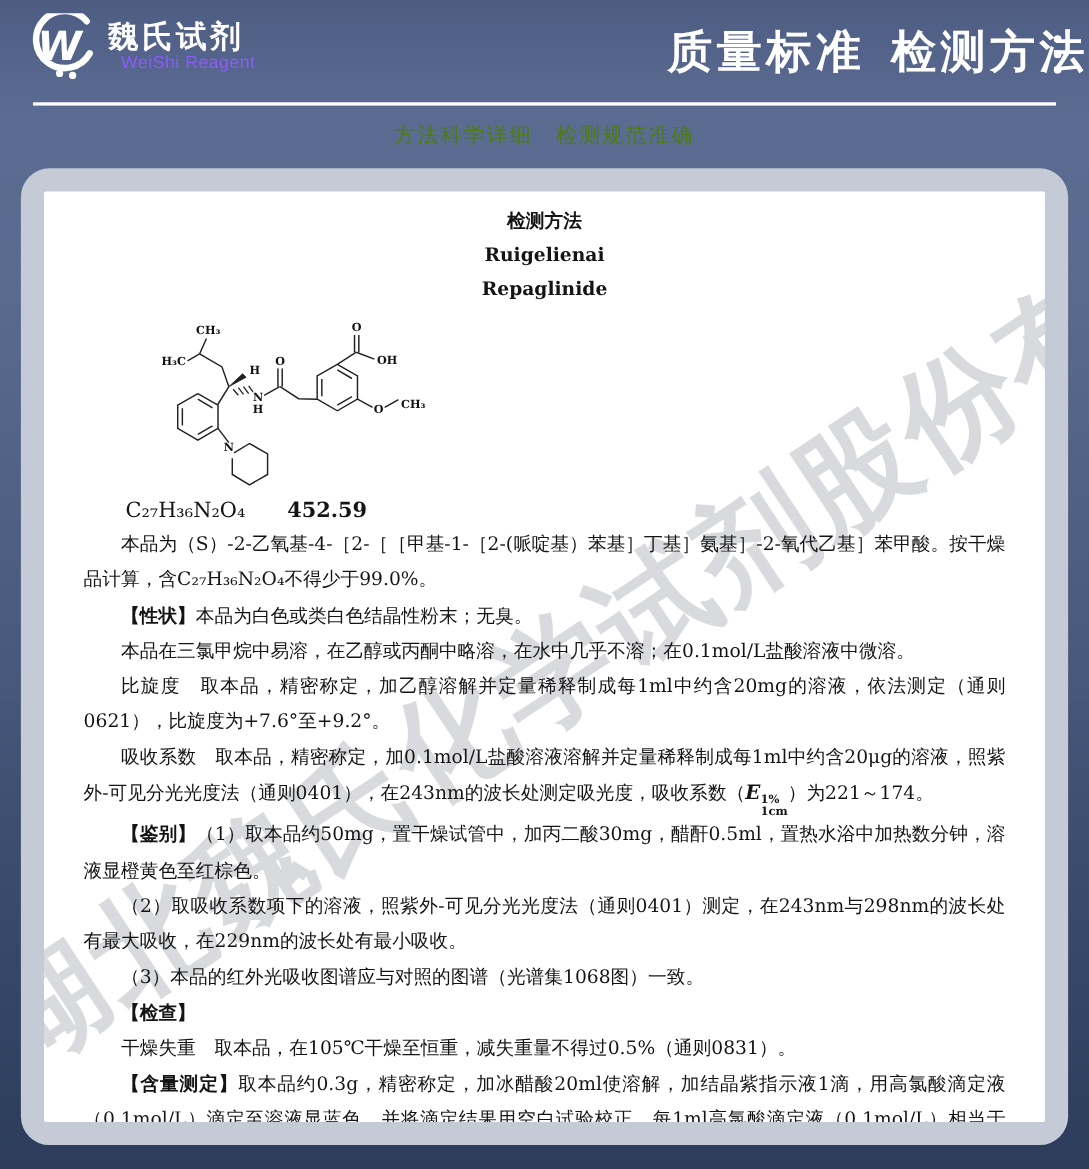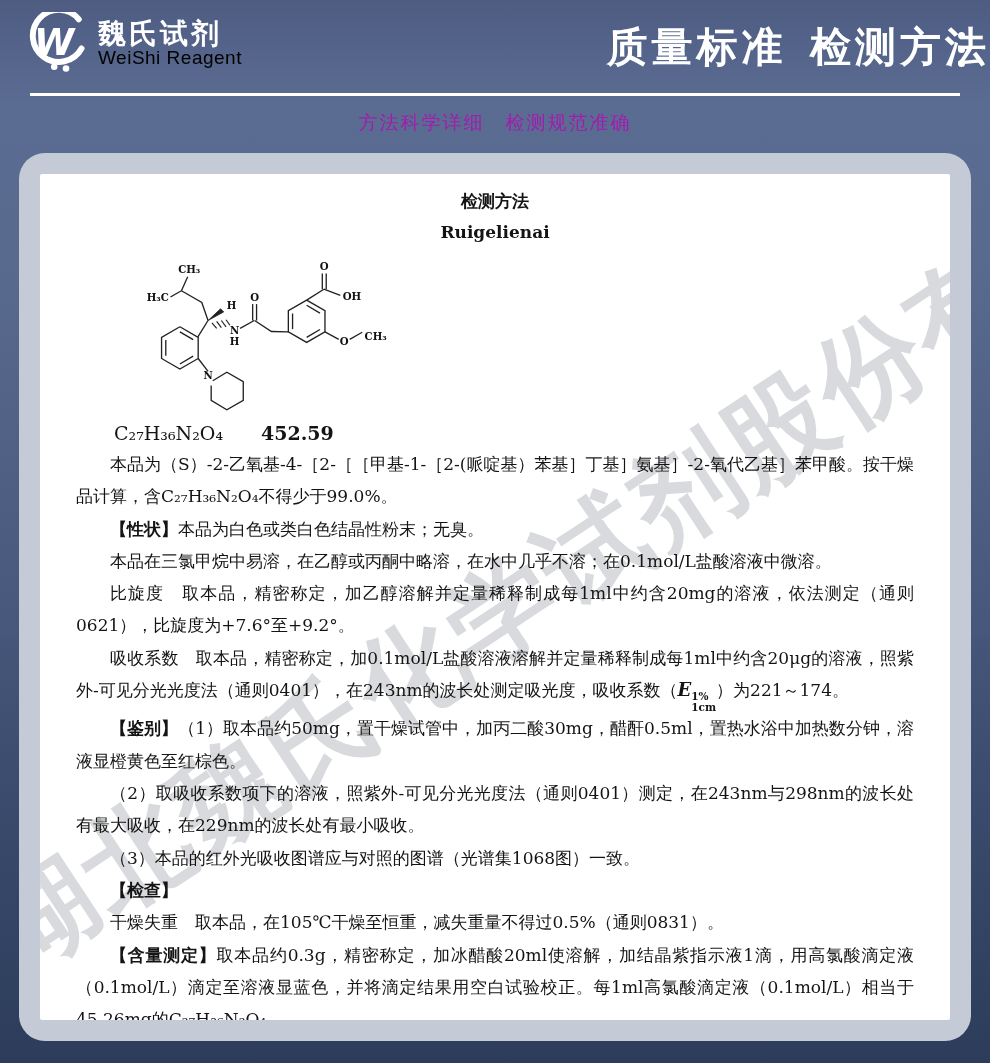--- a/index.html
+++ b/index.html
@@ -9,28 +9,28 @@
                linear-gradient(180deg,#506086 0%,#5b6c92 12%,#54648a 40%,#3b4b6d 75%,#2c3c5a 100%);
     font-family:"Liberation Sans","DejaVu Sans",sans-serif;
   }
   .page{position:relative;width:990px;height:1063px;}
 
   
   .header{position:relative;height:153px;color:#fff;}
   .logo{position:absolute;left:24px;top:12px;display:flex;align-items:center;gap:10px;}
   .logo svg{display:block;}
   .brand-cn{font-size:28px;font-weight:bold;letter-spacing:3px;line-height:30px;}
-  .brand-en{font-size:19px;line-height:18px;letter-spacing:0.5px;color:#000000;}
+  .brand-en{font-size:16px;line-height:18px;letter-spacing:0.5px;color:#8b5cf6;margin-left:12px;}
   .page-title{position:absolute;left:16px;right:0;top:20px;margin:0;text-align:right;
     font-size:41px;font-weight:bold;letter-spacing:4px;word-spacing:8px;}
   .kebab{position:absolute;right:24px;top:32px;width:8px;cursor:pointer;}
   .kebab span{display:block;width:7px;height:7px;border-radius:50%;background:#fff;margin:0 0 7px 0;}
   .header-rule{position:absolute;left:30px;right:30px;top:93px;height:3px;background:#fff;}
   .subtitle{position:absolute;left:0;right:0;top:110px;text-align:center;
-    font-size:19px;letter-spacing:2px;color:#a21caf;}
+    font-size:19px;letter-spacing:2px;color:#4d7c0f;}
 
   
   .panel{position:absolute;left:19px;top:153px;width:952px;height:888px;
     background:#c5cbd6;border-radius:26px;}
   .card{position:absolute;left:21px;top:21px;width:910px;height:846px;background:#fff;
     border-radius:2px;overflow:hidden;}
   .watermark{position:absolute;left:-40px;top:700px;width:1500px;z-index:0;
     transform:rotate(-33.5deg);transform-origin:0 50%;
     font-family:"DejaVu Serif","Liberation Serif",serif;font-weight:bold;
     font-size:106px;letter-spacing:4px;white-space:nowrap;color:rgba(125,132,142,0.30);
@@ -85,20 +85,21 @@
     <div class="subtitle">方法科学详细　检测规范准确</div>
   </header>
 
   <div class="panel">
     <div class="card">
       <div class="watermark">湖北魏氏化学试剂股份有限公司</div>
 
       <div class="content">
         <div class="doc-title">检测方法</div>
         <div class="doc-title">Ruigelienai</div>
+        <div class="doc-title">Repaglinide</div>
 
         <div class="structure-wrap">
           <svg width="296" height="162" viewBox="0 0 365 207">
 
             <text x="110" y="24" text-anchor="middle">CH₃</text>
             <line x1="108" y1="29" x2="100" y2="47"></line>
             <text x="84" y="60" text-anchor="end">H₃C</text>
             <line x1="100" y1="47" x2="86" y2="55"></line>
             <polyline points="100,47 126,62 134,85"></polyline>
 

